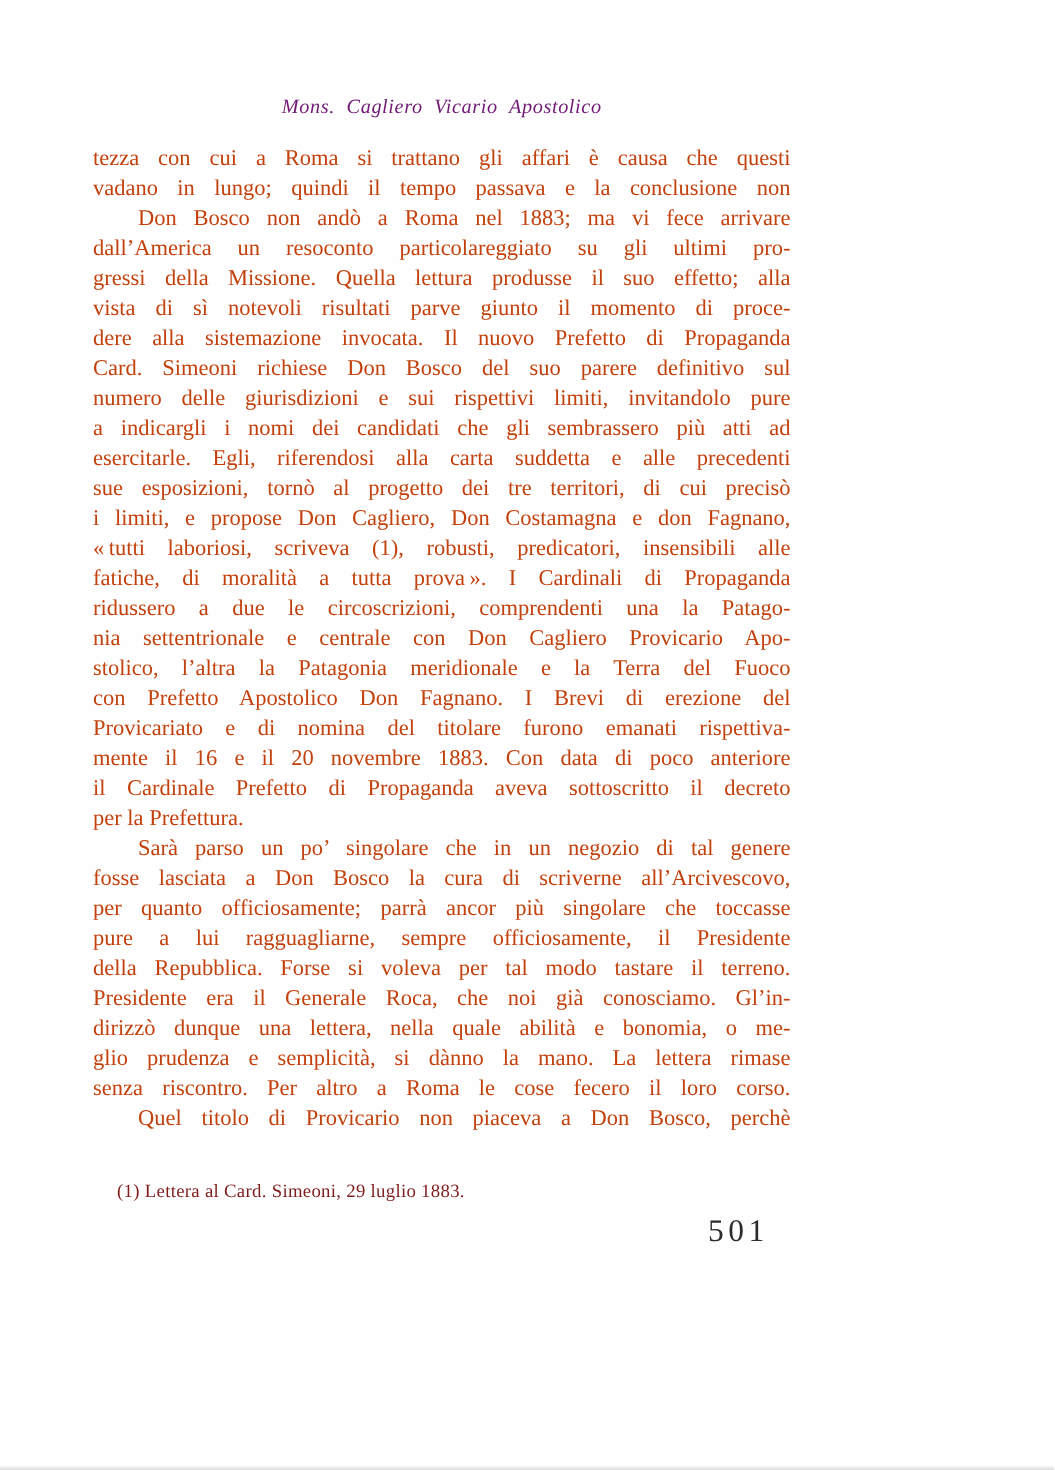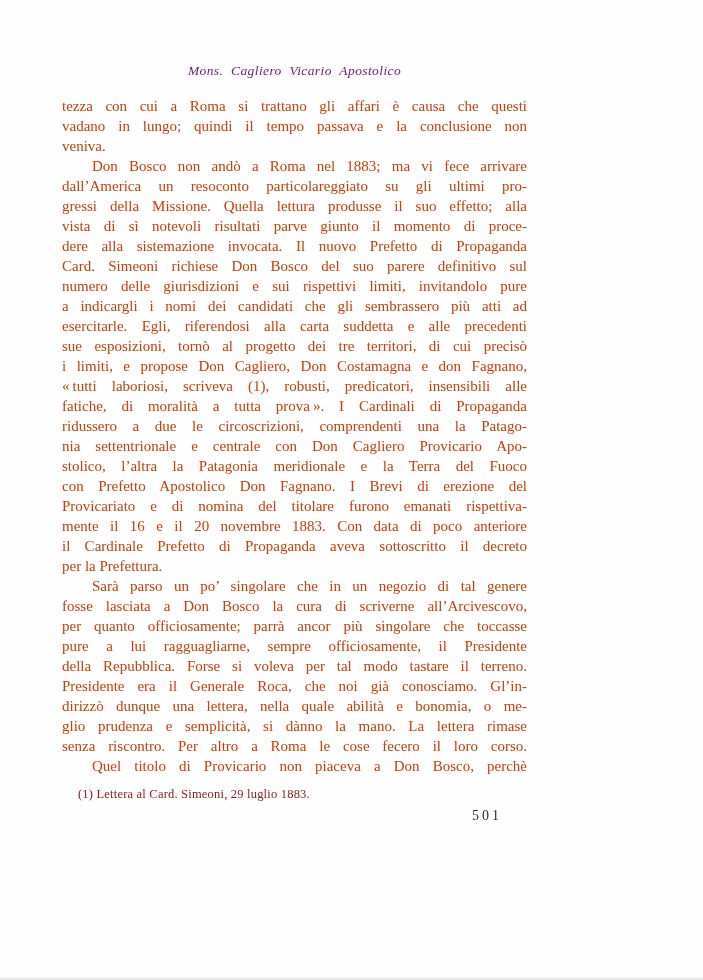--- a/index.html
+++ b/index.html
@@ -55,21 +55,21 @@
     top: 787px;
     width: 420px;
     font-size: 12.5px;
     color: #7f1d1d;
     letter-spacing: 0.2px;
   }
   .page-number {
     position: absolute;
     left: 472px;
     top: 808px;
-    font-size: 14px;
+    font-size: 21px;
     letter-spacing: 3px;
     color: #2b2b2b;
   }
   .scan-edge {
     position: absolute;
     left: 0;
     right: 0;
     bottom: 0;
     height: 3px;
     background: linear-gradient(#fbfbfb, #dcdcdc);
@@ -78,21 +78,20 @@
 </head>
 <body>
 
 <div class="page">
 
   <div class="running-head">Mons. Cagliero Vicario Apostolico</div>
 
   <div class="text-column" id="text-column">
       <div class="line">tezza con cui a Roma si trattano gli affari è causa che questi</div>
       <div class="line">vadano in lungo; quindi il tempo passava e la conclusione non</div>
-      <div class="line flush">veniva.</div>
       <div class="line indent">Don Bosco non andò a Roma nel 1883; ma vi fece arrivare</div>
       <div class="line">dall’America un resoconto particolareggiato su gli ultimi pro-</div>
       <div class="line">gressi della Missione. Quella lettura produsse il suo effetto; alla</div>
       <div class="line">vista di sì notevoli risultati parve giunto il momento di proce-</div>
       <div class="line">dere alla sistemazione invocata. Il nuovo Prefetto di Propaganda</div>
       <div class="line">Card. Simeoni richiese Don Bosco del suo parere definitivo sul</div>
       <div class="line">numero delle giurisdizioni e sui rispettivi limiti, invitandolo pure</div>
       <div class="line">a indicargli i nomi dei candidati che gli sembrassero più atti ad</div>
       <div class="line">esercitarle. Egli, riferendosi alla carta suddetta e alle precedenti</div>
       <div class="line">sue esposizioni, tornò al progetto dei tre territori, di cui precisò</div>

